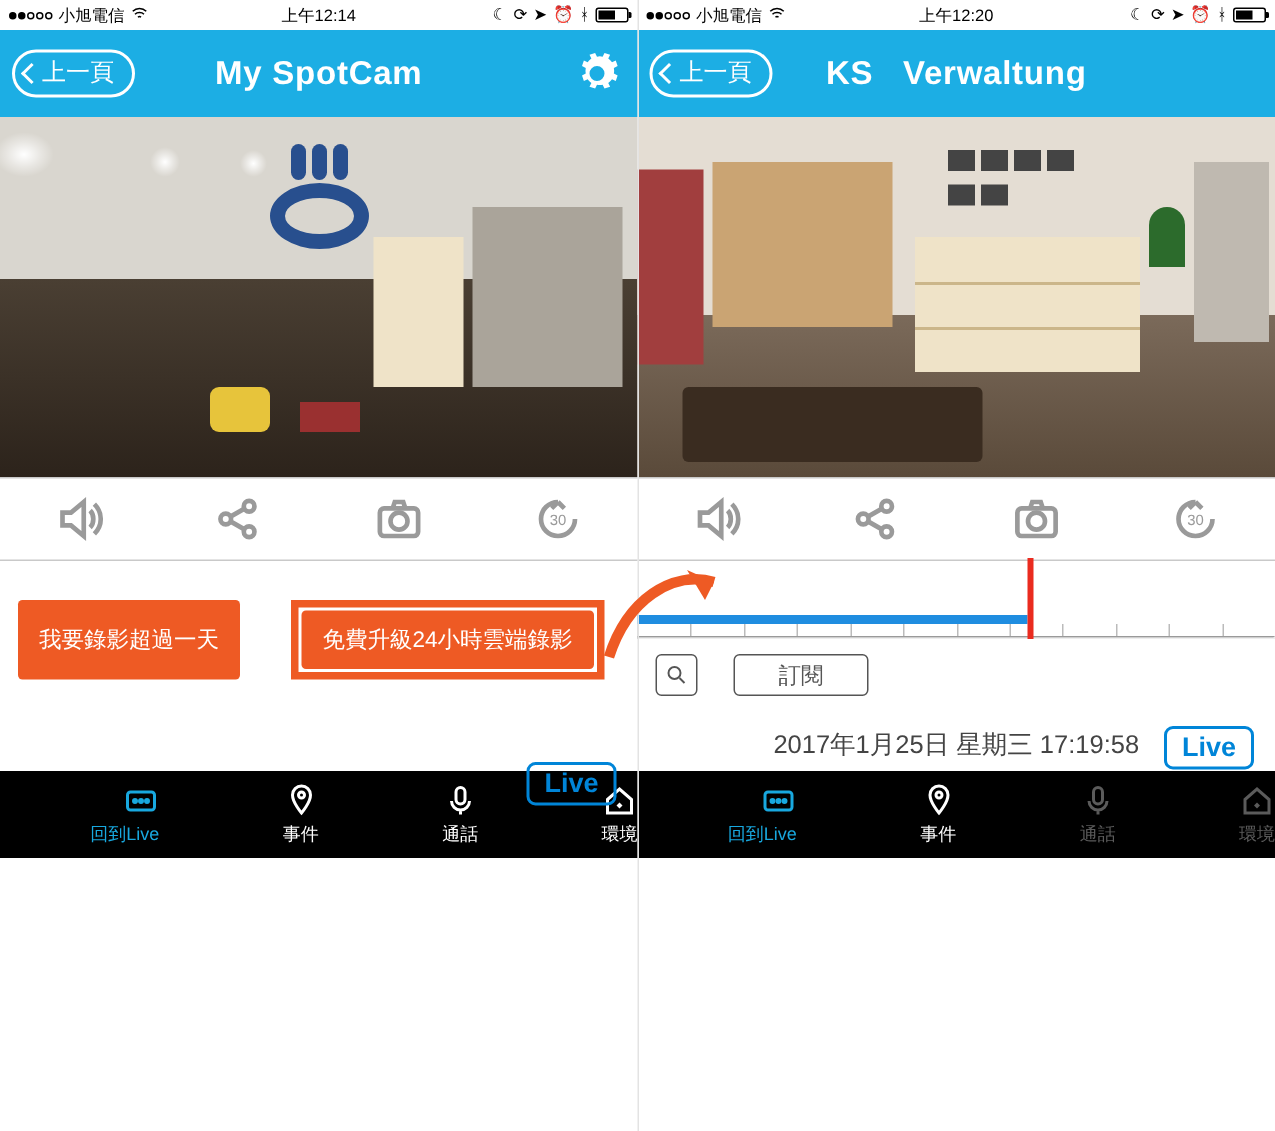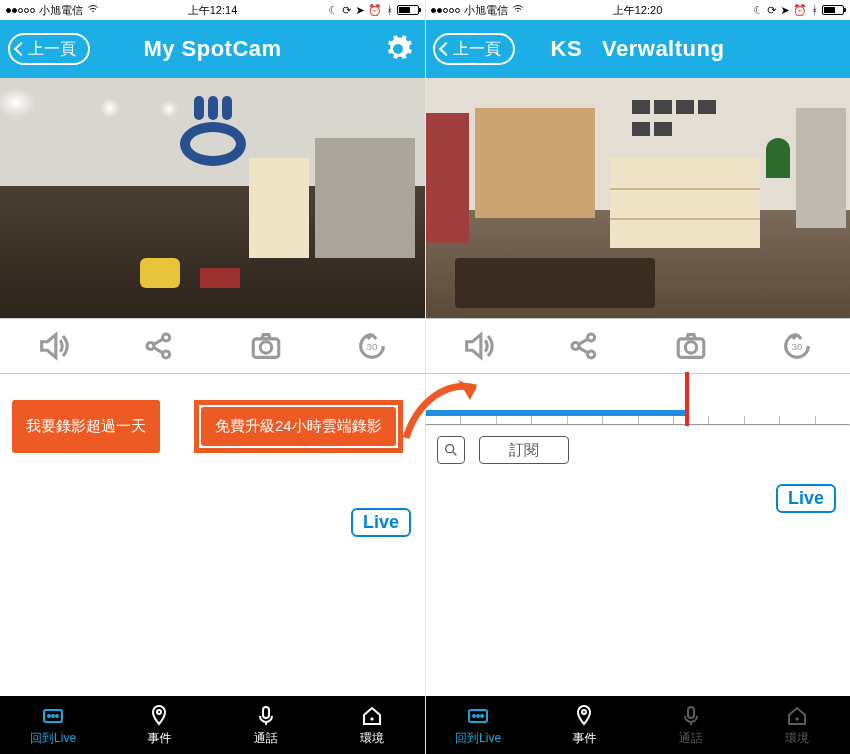--- a/index.html
+++ b/index.html
@@ -11,21 +11,21 @@
     overflow: hidden;
     position: relative;
   }
   .screens {
     display: flex;
     width: 850px;
     height: 754px;
   }
   .screen {
     width: 425px;
-    height: 754px;
+    height: 572px;
     display: flex;
     flex-direction: column;
     position: relative;
     background: #fff;
   }
   
   .status-bar {
     height: 20px;
     background: #fff;
     display: flex;
@@ -166,21 +166,21 @@
     display:flex;
   }
   .timeline .ticks span { flex:1; border-left:1px solid #bbb; height:8px; align-self:flex-end; }
   .tick-labels { height:26px; position:relative; font-size:16px; color:#333; }
   .tick-labels .lbl { position:absolute; transform:translateX(-50%); top:2px; }
   .tick-labels .l1 { left:180px; }
   .tick-labels .l2 { left:390px; }
   .tl-hr, .bl-hr { height:1px; background:#c9c9c9; margin:0; }
 
   .sub-row {
-    display:flex; align-items:center; gap:14px; padding:10px 12px 0 12px;
+    display:flex; align-items:center; gap:24px; padding:10px 12px 0 12px;
   }
   .search-btn {
     width:28px; height:28px; border:1px solid #555; border-radius:4px;
     display:flex; align-items:center; justify-content:center; color:#555;
   }
   .search-btn svg { width:16px; height:16px; stroke:#555; fill:none; stroke-width:2;}
   .subscribe-btn {
     width:90px; height:28px; border:1px solid #555; border-radius:4px;
     background:#fff; color:#555; font-size:15px;
   }
@@ -190,21 +190,21 @@
     position:absolute; left:398px; top:370px; width:90px; height:70px; z-index:5;
     pointer-events:none;
   }
   .arrow-anno svg { width:100%; height:100%; }
 
   
   .tab-bar {
     height:58px; background:#000; display:flex;
   }
   .tab {
-    flex:1; display:flex; flex-direction:column; align-items:center; justify-content:center;
+    flex:1; display:flex; flex-direction:column; align-items:flex-end; justify-content:center;
     gap:2px; font-size:12px;
   }
   .tab svg { width:24px; height:24px; }
   .tab.on { color:#18a8df; }
   .tab.on svg { stroke:#18a8df; fill:none; }
   .tab.off { color:#fff; }
   .tab.off svg { stroke:#fff; fill:none; }
   .tab.dis { color:#5b5b5b; }
   .tab.dis svg { stroke:#5b5b5b; fill:none; }
   .tab svg { stroke-width:2; }
@@ -450,20 +450,21 @@
       <div class="sub-row">
         <div class="search-btn">
           <svg viewBox="0 0 24 24">
               <circle cx="10" cy="10" r="6"></circle>
               <path d="M15 15l5 5"></path>
             </svg>
         </div>
         <button class="subscribe-btn"><span>訂閱</span></button>
       </div>
       <span class="live-badge">Live</span>
+      <div class="timestamp">2017年1月25日 星期三 17:19:58</div>
     </div>
 
     <div class="tab-bar">
       <div class="tab on">
         <svg viewBox="0 0 24 24">
             <rect x="3" y="6" width="18" height="12" rx="2"></rect>
             <circle cx="8" cy="12" r="1"></circle>
             <circle cx="12" cy="12" r="1"></circle>
             <circle cx="16" cy="12" r="1"></circle>
           </svg>

